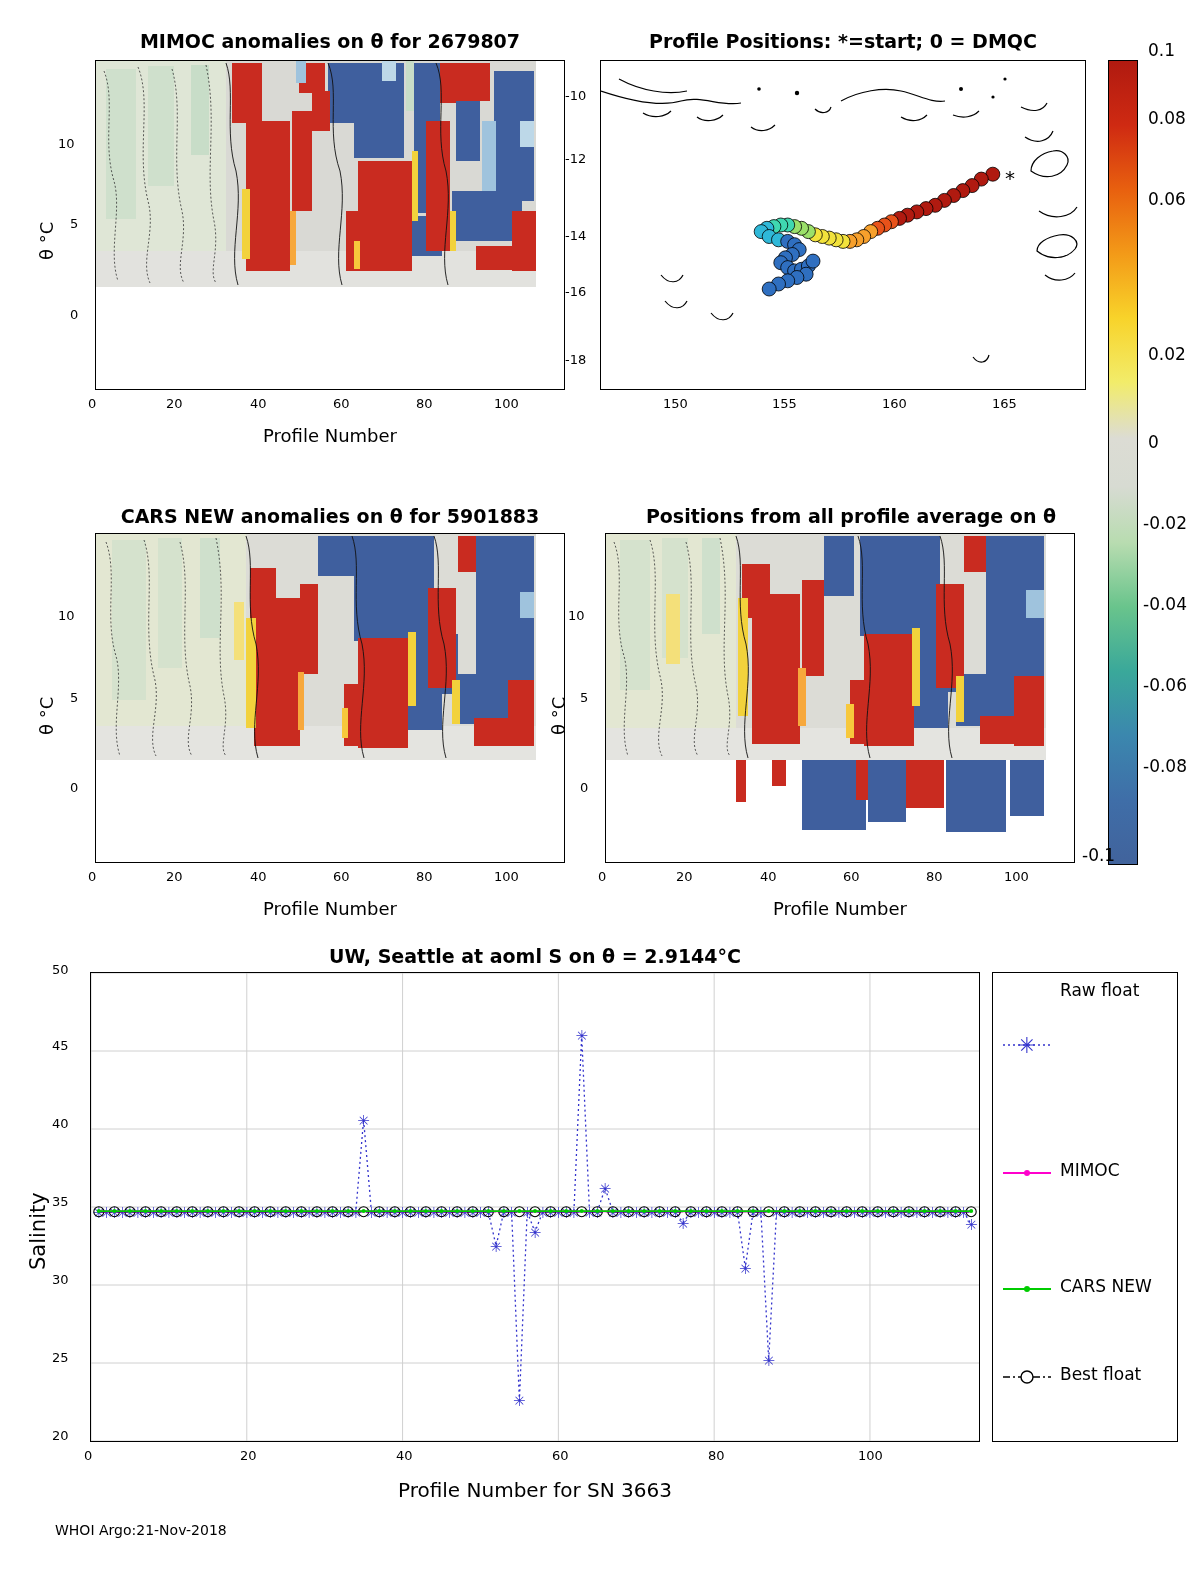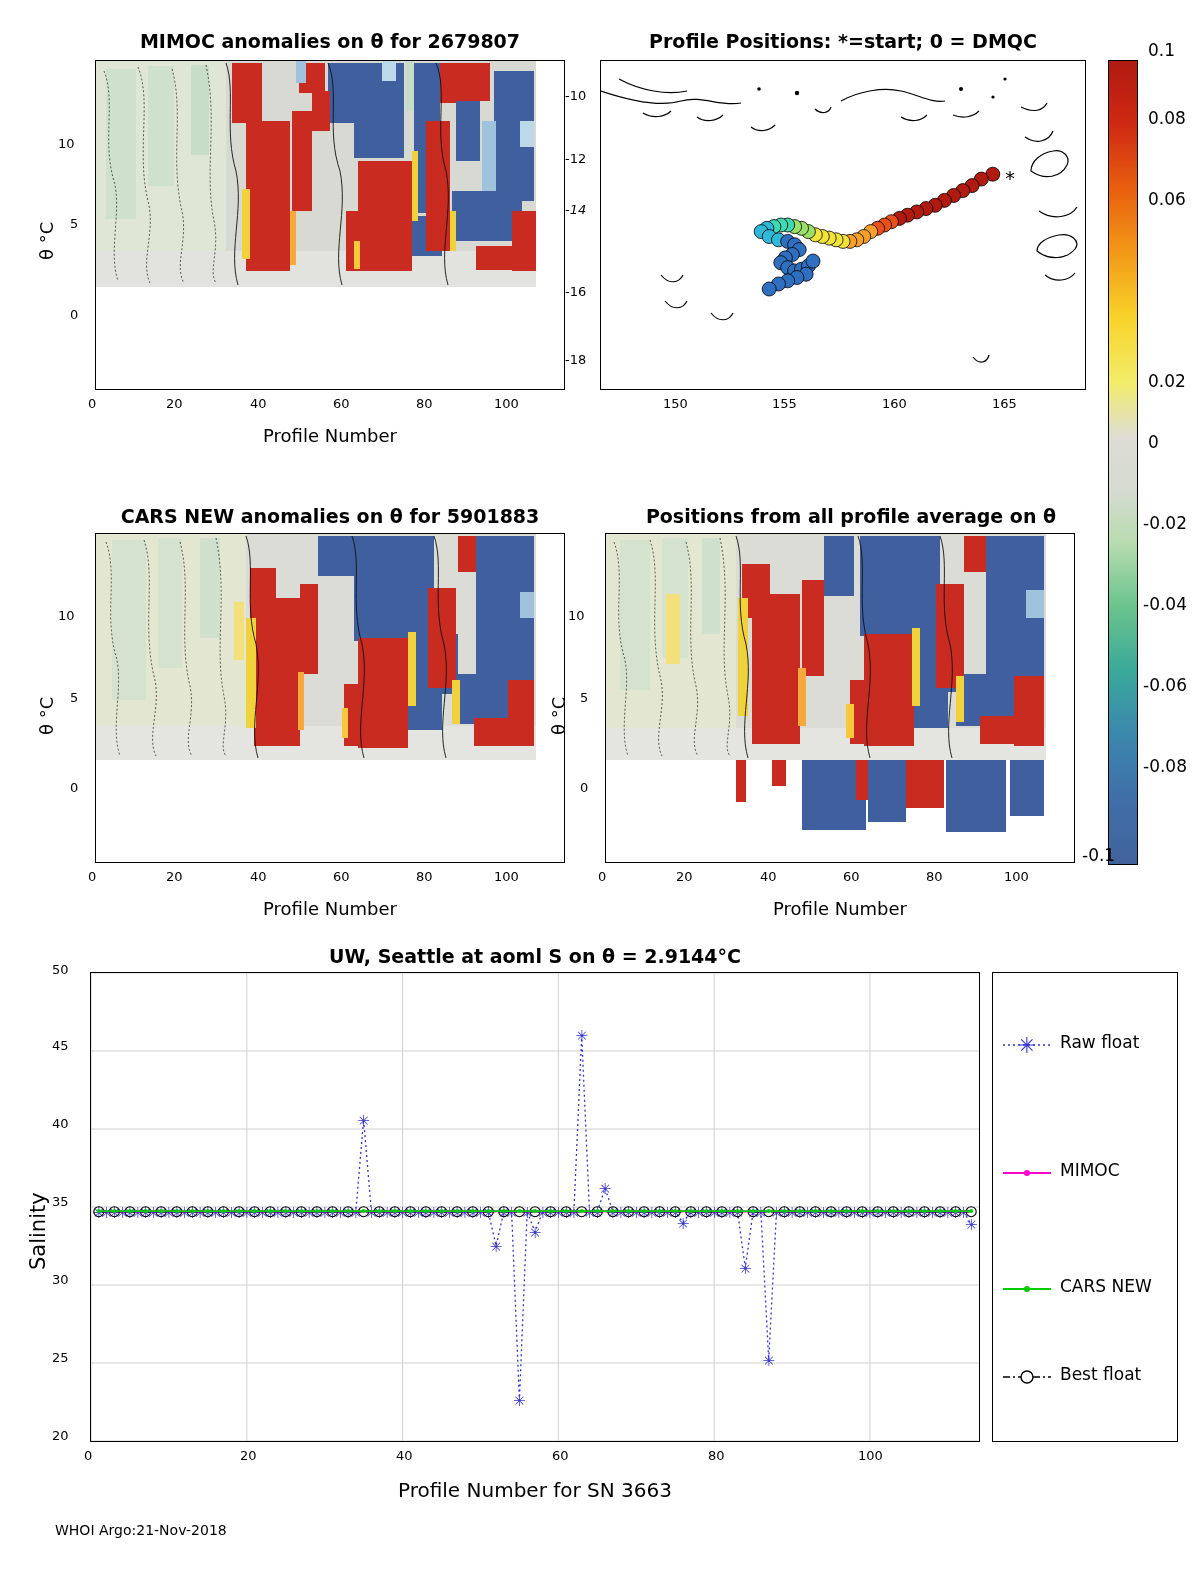--- a/index.html
+++ b/index.html
@@ -185,21 +185,21 @@
 
       <text x="404" y="124" font-size="20" fill="#000" font-family="DejaVu Sans">*</text>
     </svg>
   </div>
   <div class="tick" style="left:663px;top:396px;">150</div>
   <div class="tick" style="left:772px;top:396px;">155</div>
   <div class="tick" style="left:882px;top:396px;">160</div>
   <div class="tick" style="left:992px;top:396px;">165</div>
   <div class="tick" style="left:565px;top:352px;">-18</div>
   <div class="tick" style="left:565px;top:284px;">-16</div>
-  <div class="tick" style="left:565px;top:202px;font-style:italic;">-14</div>
+  <div class="tick" style="left:565px;top:228px;">-14</div>
   <div class="tick" style="left:565px;top:151px;">-12</div>
   <div class="tick" style="left:565px;top:88px;">-10</div>
 </div>
 
 <div class="panel">
   <div class="axisbox" style="left:1108px;top:60px;width:30px;height:805px;">
     <svg width="28" height="803" viewBox="0 0 28 803" preserveAspectRatio="none">
       <defs>
         <linearGradient id="cb" x1="0" y1="0" x2="0" y2="1">
           <stop offset="0.00" stop-color="#b01a10"></stop>
@@ -218,21 +218,21 @@
           <stop offset="1.00" stop-color="#41639c"></stop>
         </linearGradient>
       </defs>
       <rect x="0" y="0" width="28" height="803" fill="url(#cb)"></rect>
     </svg>
   </div>
   <div class="cbarlabel" style="left:1148px;top:40px;">0.1</div>
   <div class="cbarlabel" style="left:1148px;top:108px;">0.08</div>
   <div class="cbarlabel" style="left:1148px;top:189px;">0.06</div>
   <div class="cbarlabel" style="left:1217px;top:270px;">0.04</div>
-  <div class="cbarlabel" style="left:1148px;top:371px;">0.02</div>
+  <div class="cbarlabel" style="left:1148px;top:344px;">0.02</div>
   <div class="cbarlabel" style="left:1148px;top:432px;">0</div>
   <div class="cbarlabel" style="left:1143px;top:513px;">-0.02</div>
   <div class="cbarlabel" style="left:1143px;top:594px;">-0.04</div>
   <div class="cbarlabel" style="left:1143px;top:675px;">-0.06</div>
   <div class="cbarlabel" style="left:1143px;top:756px;">-0.08</div>
   <div class="cbarlabel" style="left:1082px;top:845px;">-0.1</div>
 </div>
 
 <div class="panel">
   <div class="title" style="left:60px;top:505px;width:540px;text-align:center;position:absolute;">CARS NEW anomalies on θ for 5901883</div>
@@ -660,19 +660,19 @@
         <line x1="10" y1="316" x2="58" y2="316" stroke="#00cc00" stroke-width="1.8"></line>
         <circle cx="34" cy="316" r="3" fill="#00cc00"></circle>
       </g>
 
       <g>
         <line x1="10" y1="404" x2="58" y2="404" stroke="#000" stroke-width="1.4" stroke-dasharray="7,3,2,3"></line>
         <circle cx="34" cy="404" r="6" fill="#fff" stroke="#000" stroke-width="1.4"></circle>
       </g>
     </svg>
   </div>
-  <div class="legtext" style="left:1060px;top:1032px;">Raw float</div>
+  <div class="legtext" style="left:1060px;top:980px;">Raw float</div>
   <div class="legtext" style="left:1060px;top:1160px;">MIMOC</div>
   <div class="legtext" style="left:1060px;top:1276px;">CARS NEW</div>
   <div class="legtext" style="left:1060px;top:1364px;">Best float</div>
 </div>
 
 <div class="footer" style="left:55px;top:1522px;text-align:center;">WHOI Argo:21-Nov-2018</div>
 
 </body></html>

